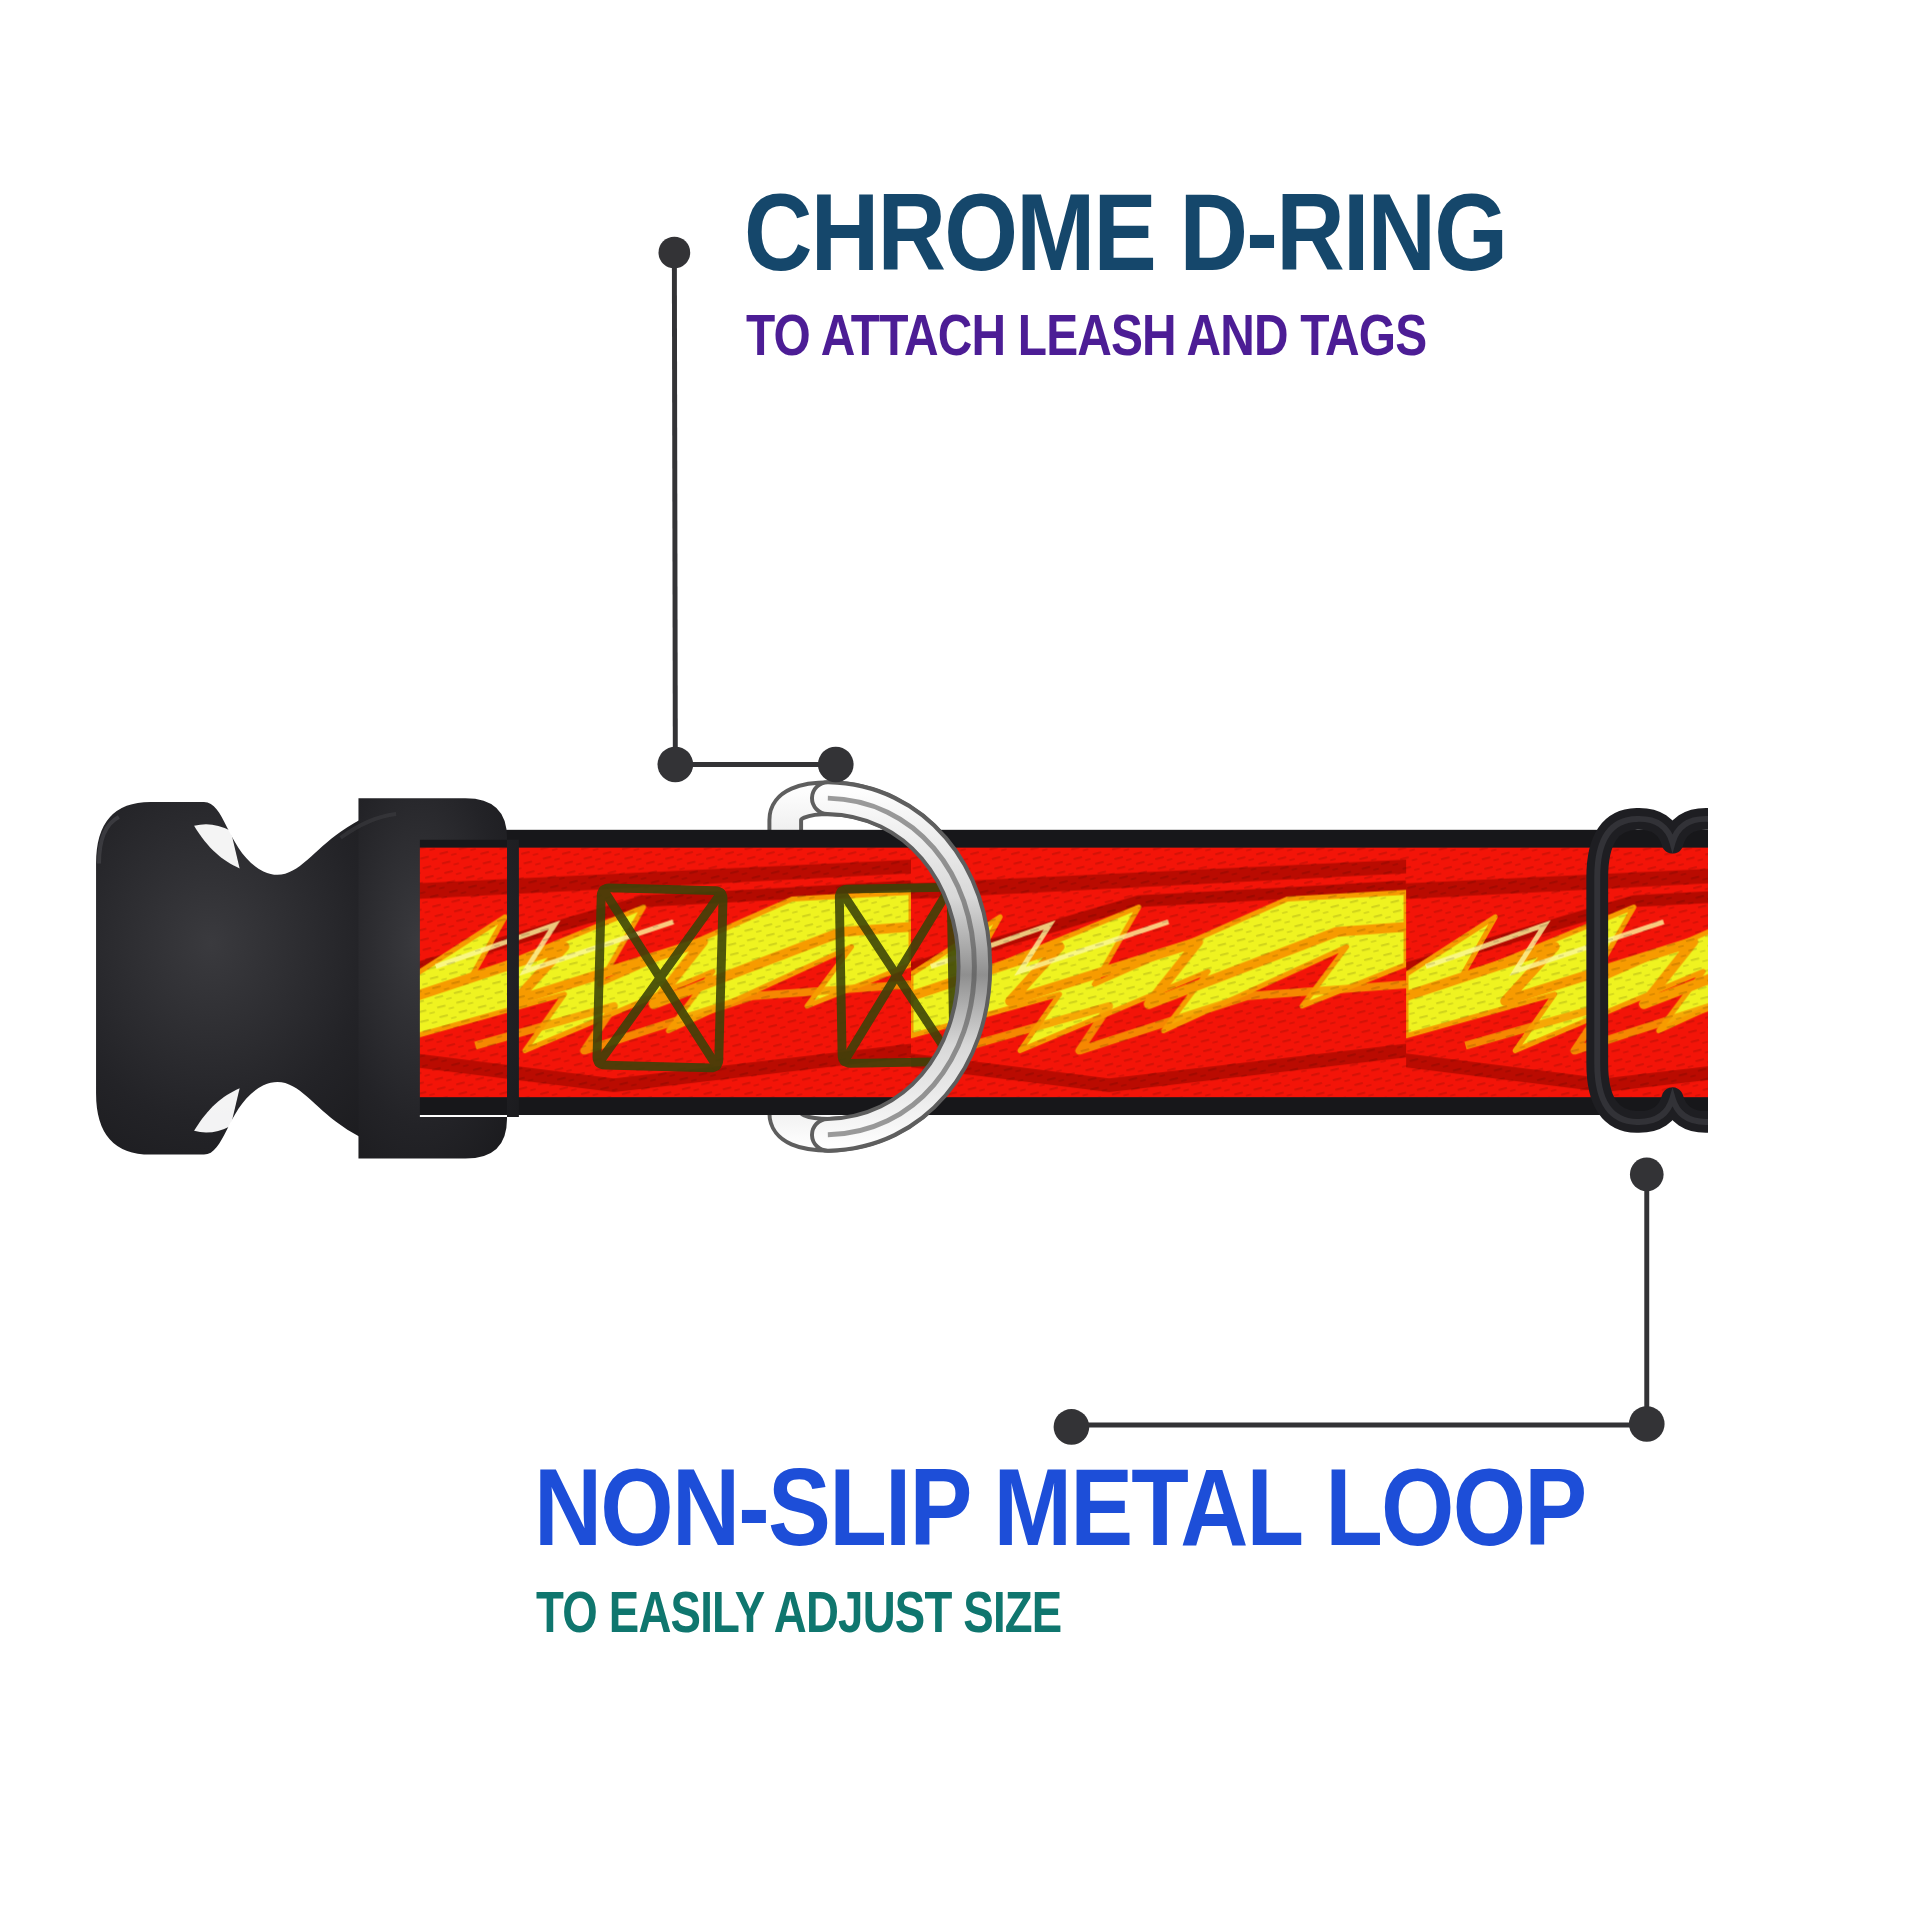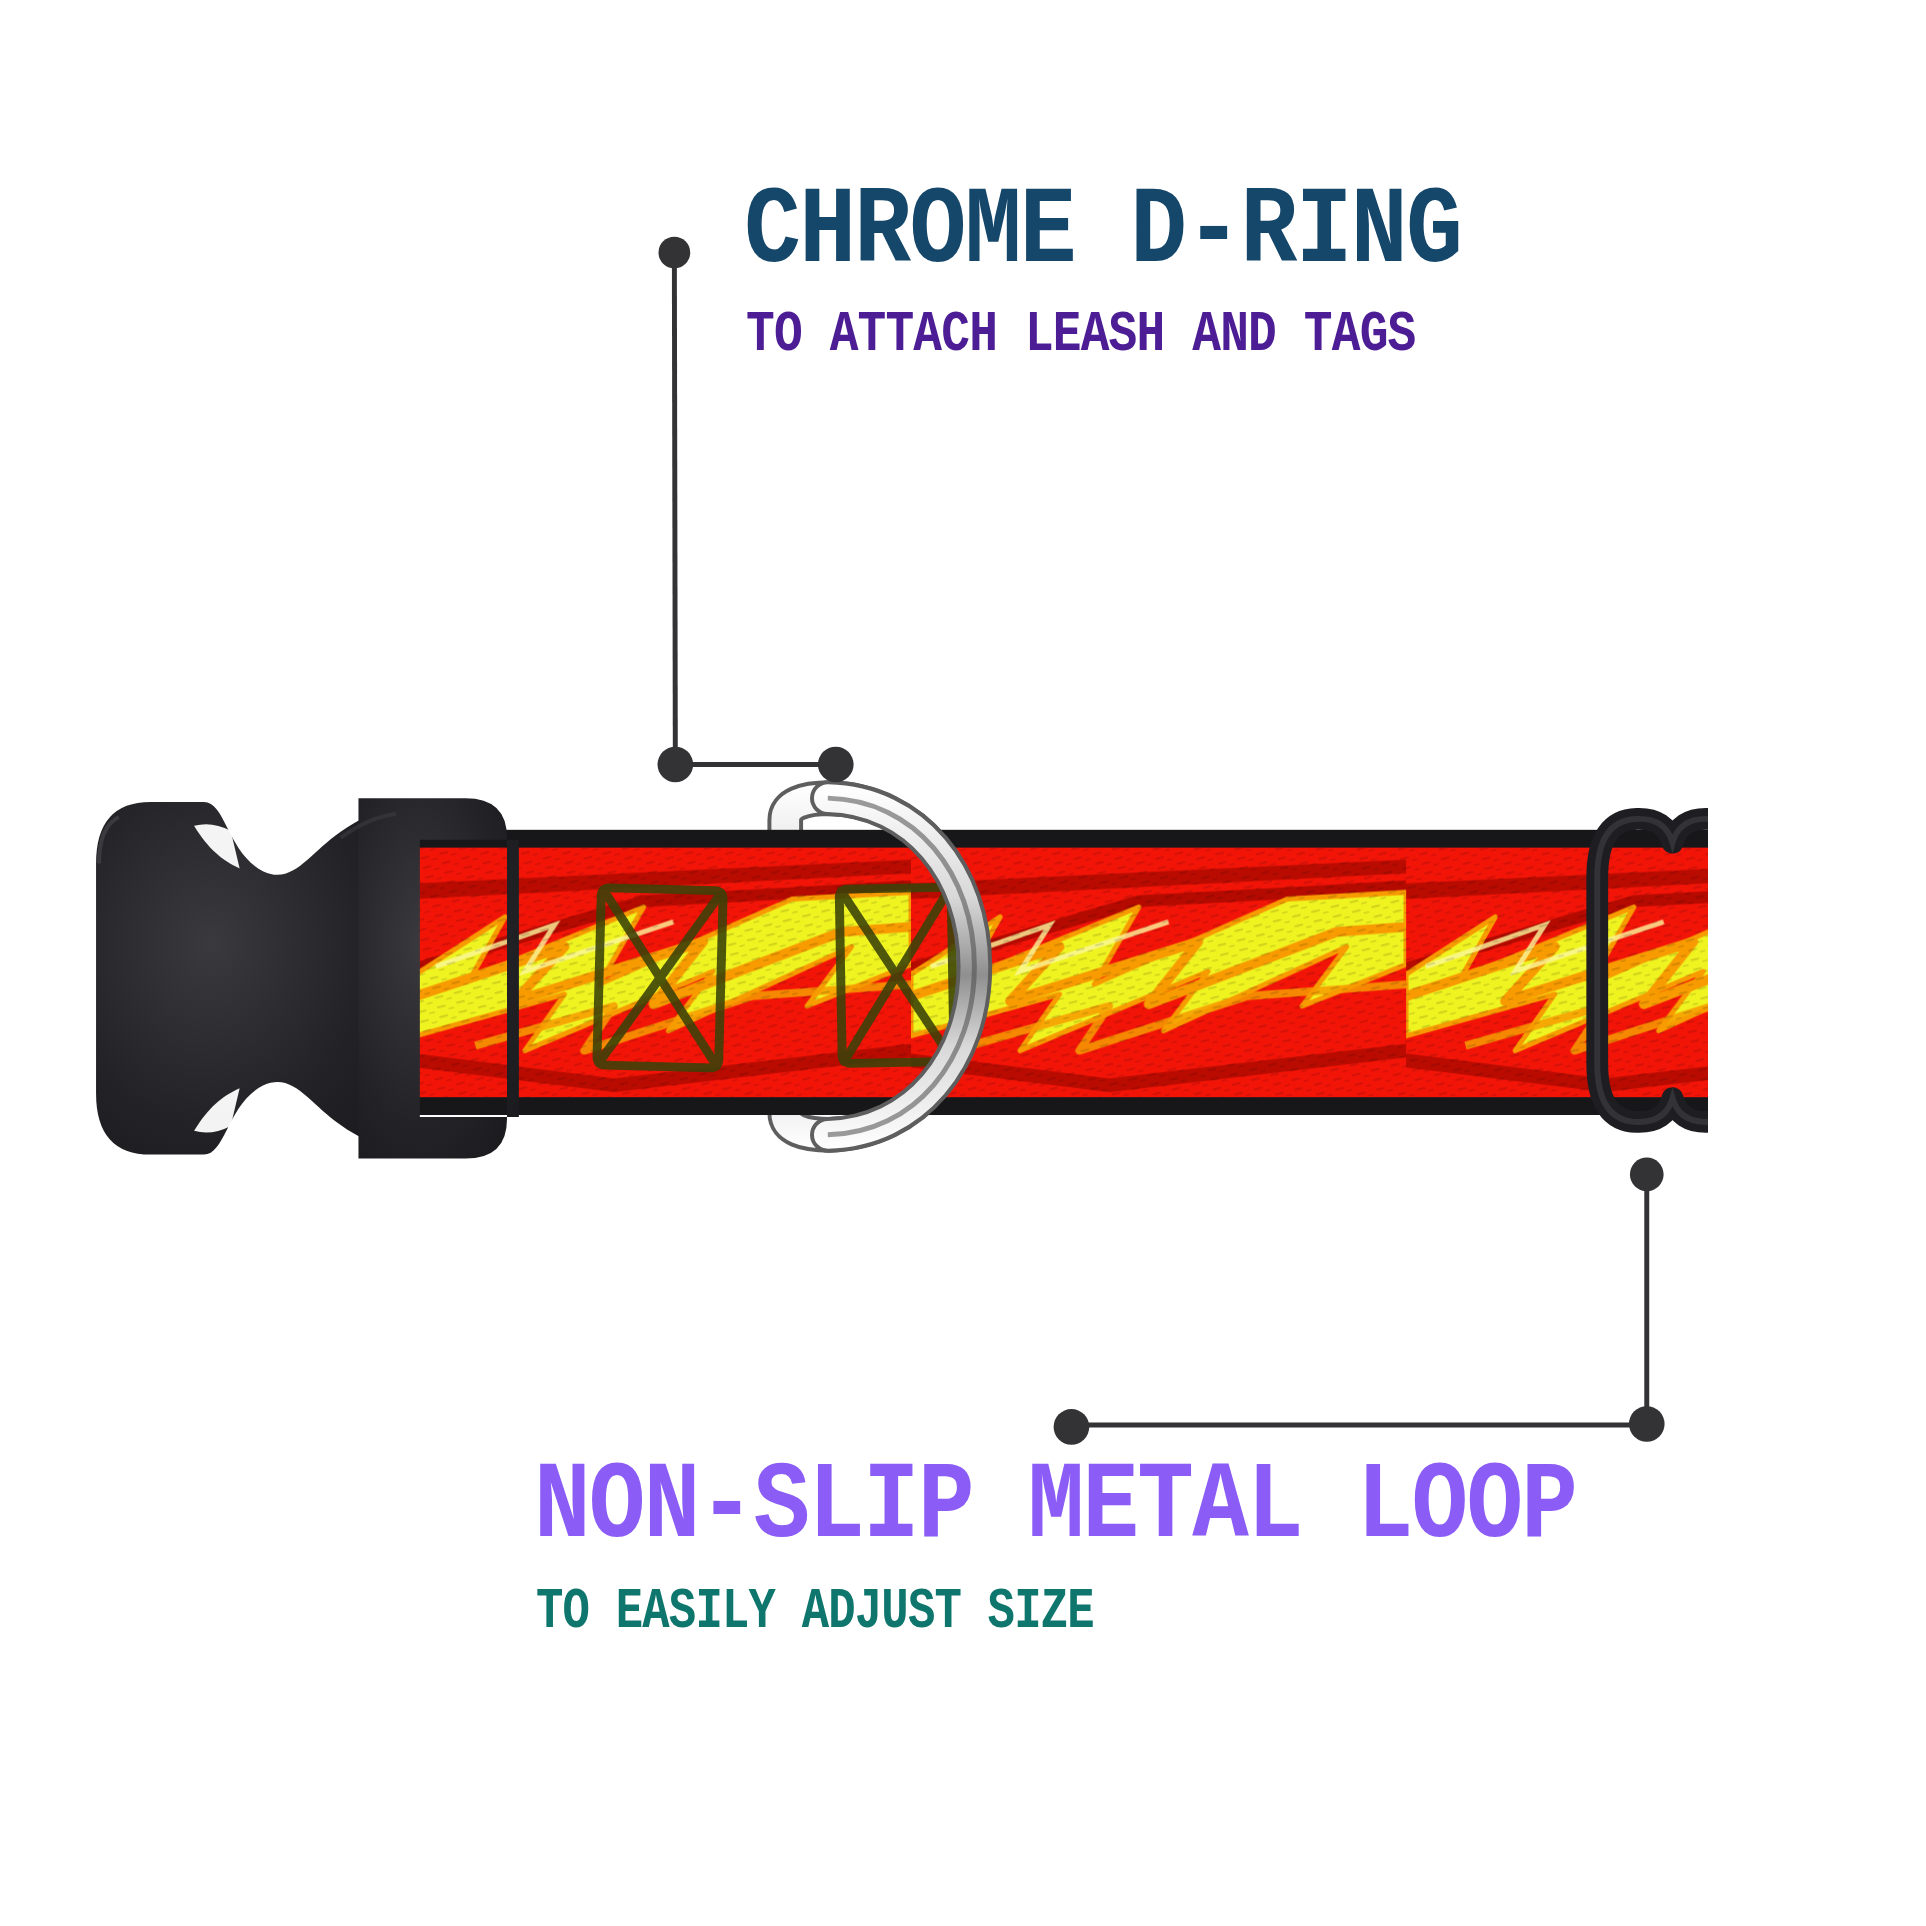--- a/index.html
+++ b/index.html
@@ -1,17 +1,17 @@
 <!DOCTYPE html>
 <html><head>
 <meta charset="utf-8">
 <style>
   html,body{margin:0;padding:0;background:#ffffff;}
   .stage{position:relative;width:1708px;height:1927px;background:#ffffff;overflow:hidden;
-         font-family:Liberation Mono, monospace;}
+         font-family:Liberation Sans, sans-serif;}
   .scene{position:absolute;left:0;top:0;}
   .callout-text{position:absolute;white-space:nowrap;line-height:1;font-weight:bold;}
   .squeeze{display:inline-block;transform-origin:left top;}
   .t-main{font-size:109px;letter-spacing:-2px;}
   .t-sub{font-size:57px;letter-spacing:-1px;}
   #top-title{left:744px;top:178px;}
   #top-title .squeeze{transform:scaleX(0.87);}
   #top-sub{left:746px;top:307px;}
   #top-sub .squeeze{transform:scaleX(0.84);}
   #bottom-title{left:534px;top:1453px;}
@@ -115,21 +115,21 @@
       <circle cx="1082" cy="1441" r="18" stroke="none"></circle>
     </g>
   </svg>
 
   <div id="top-title" class="callout-text t-main" style="color: rgb(21, 71, 107);">
     <span class="squeeze">CHROME D-RING</span>
   </div>
   <div id="top-sub" class="callout-text t-sub" style="color: #4c1d95;">
     <span class="squeeze">TO ATTACH LEASH AND TAGS</span>
   </div>
-  <div id="bottom-title" class="callout-text t-main" style="color: #8b5cf6;">
+  <div id="bottom-title" class="callout-text t-main" style="color: #1d4ed8;">
     <span class="squeeze">NON-SLIP METAL LOOP</span>
   </div>
   <div id="bottom-sub" class="callout-text t-sub" style="color: #0f766e;">
     <span class="squeeze">TO EASILY ADJUST SIZE</span>
   </div>
 
 </div>
 
 
 </body></html>

